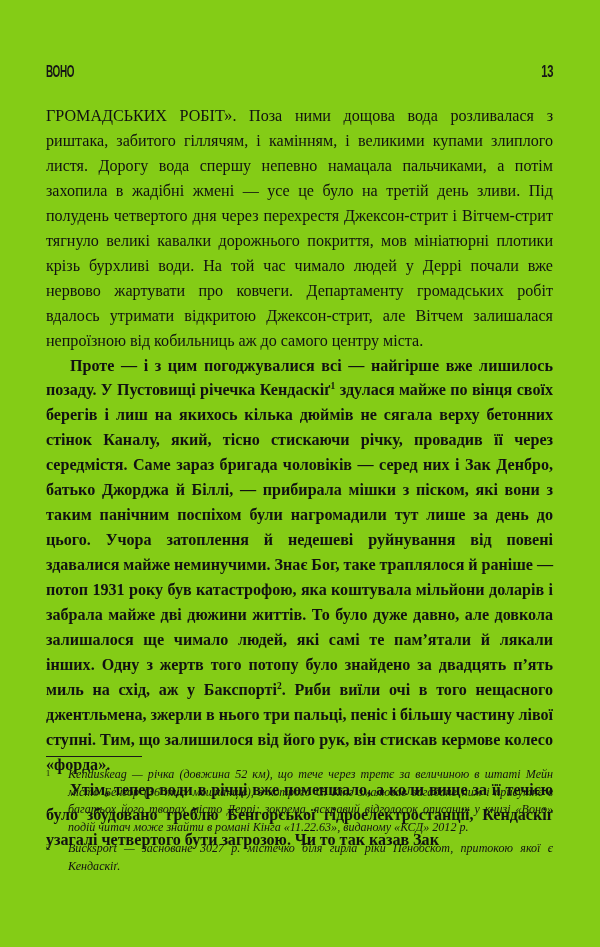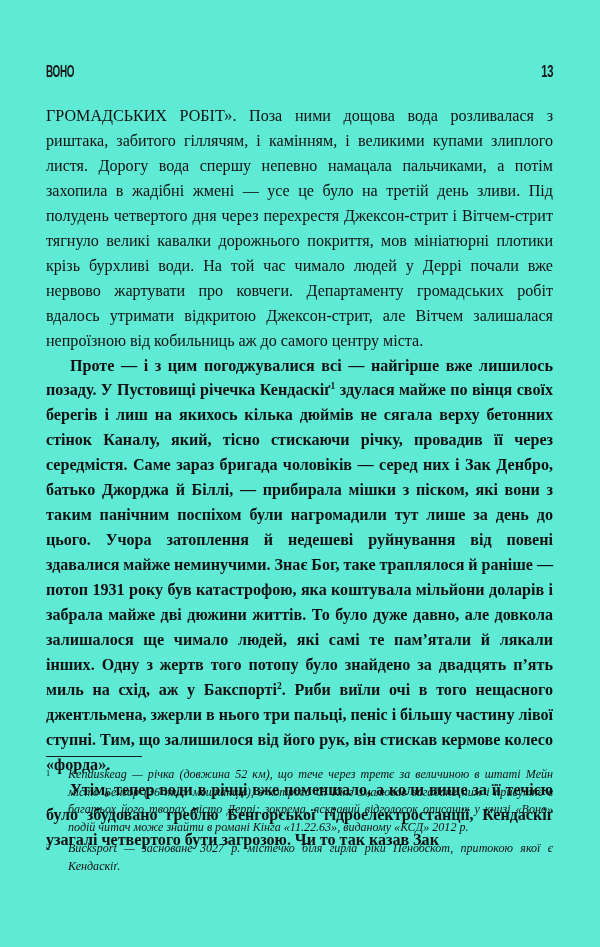--- a/index.html
+++ b/index.html
@@ -4,21 +4,21 @@
 <style>
   html, body {
     margin: 0;
     padding: 0;
     background: #ffffff;
   }
   .page {
     position: relative;
     width: 600px;
     height: 947px;
-    background: #5eead4;
+    background: #84cc16;
     margin: 0 auto;
     overflow: hidden;
     font-family: "Liberation Serif", "DejaVu Serif", serif;
     color: #111111;
     box-sizing: border-box;
   }
 
   
   .running-head {
     position: absolute;

